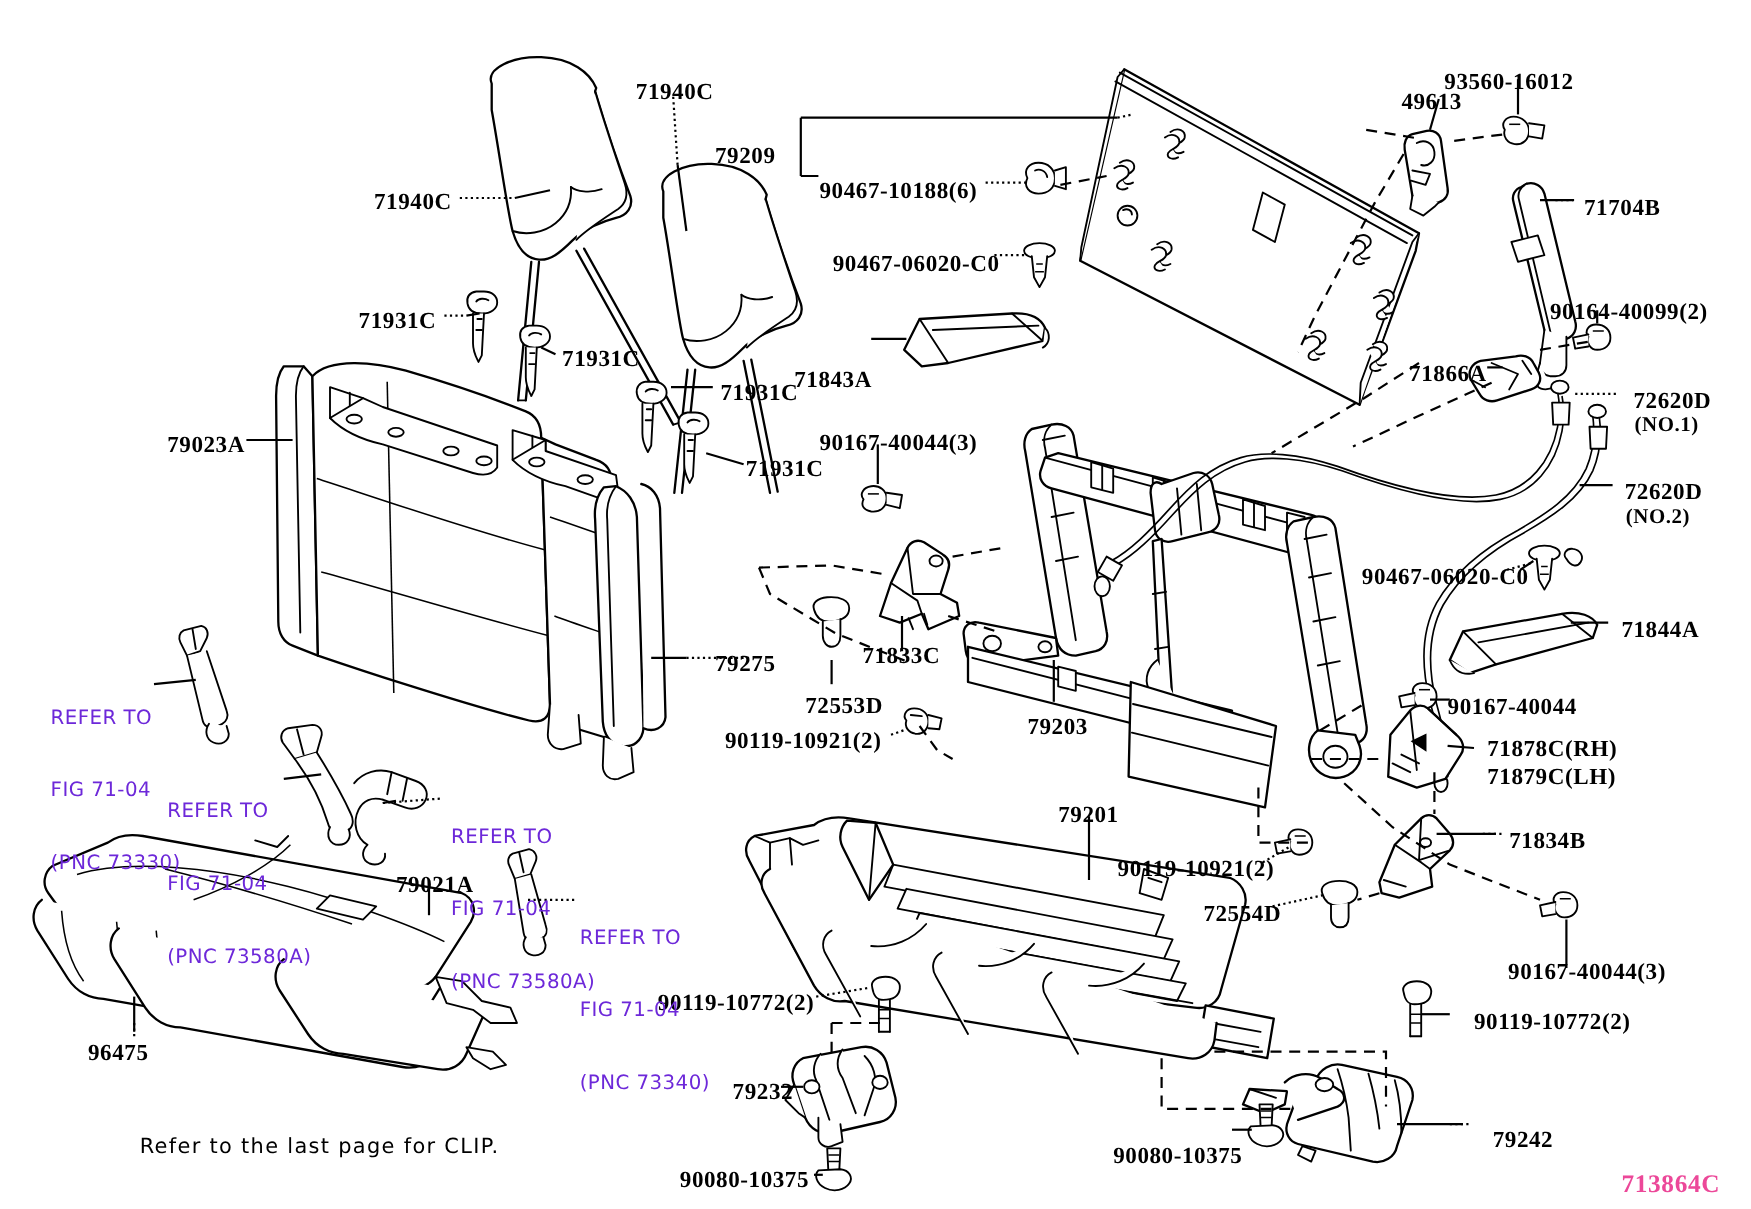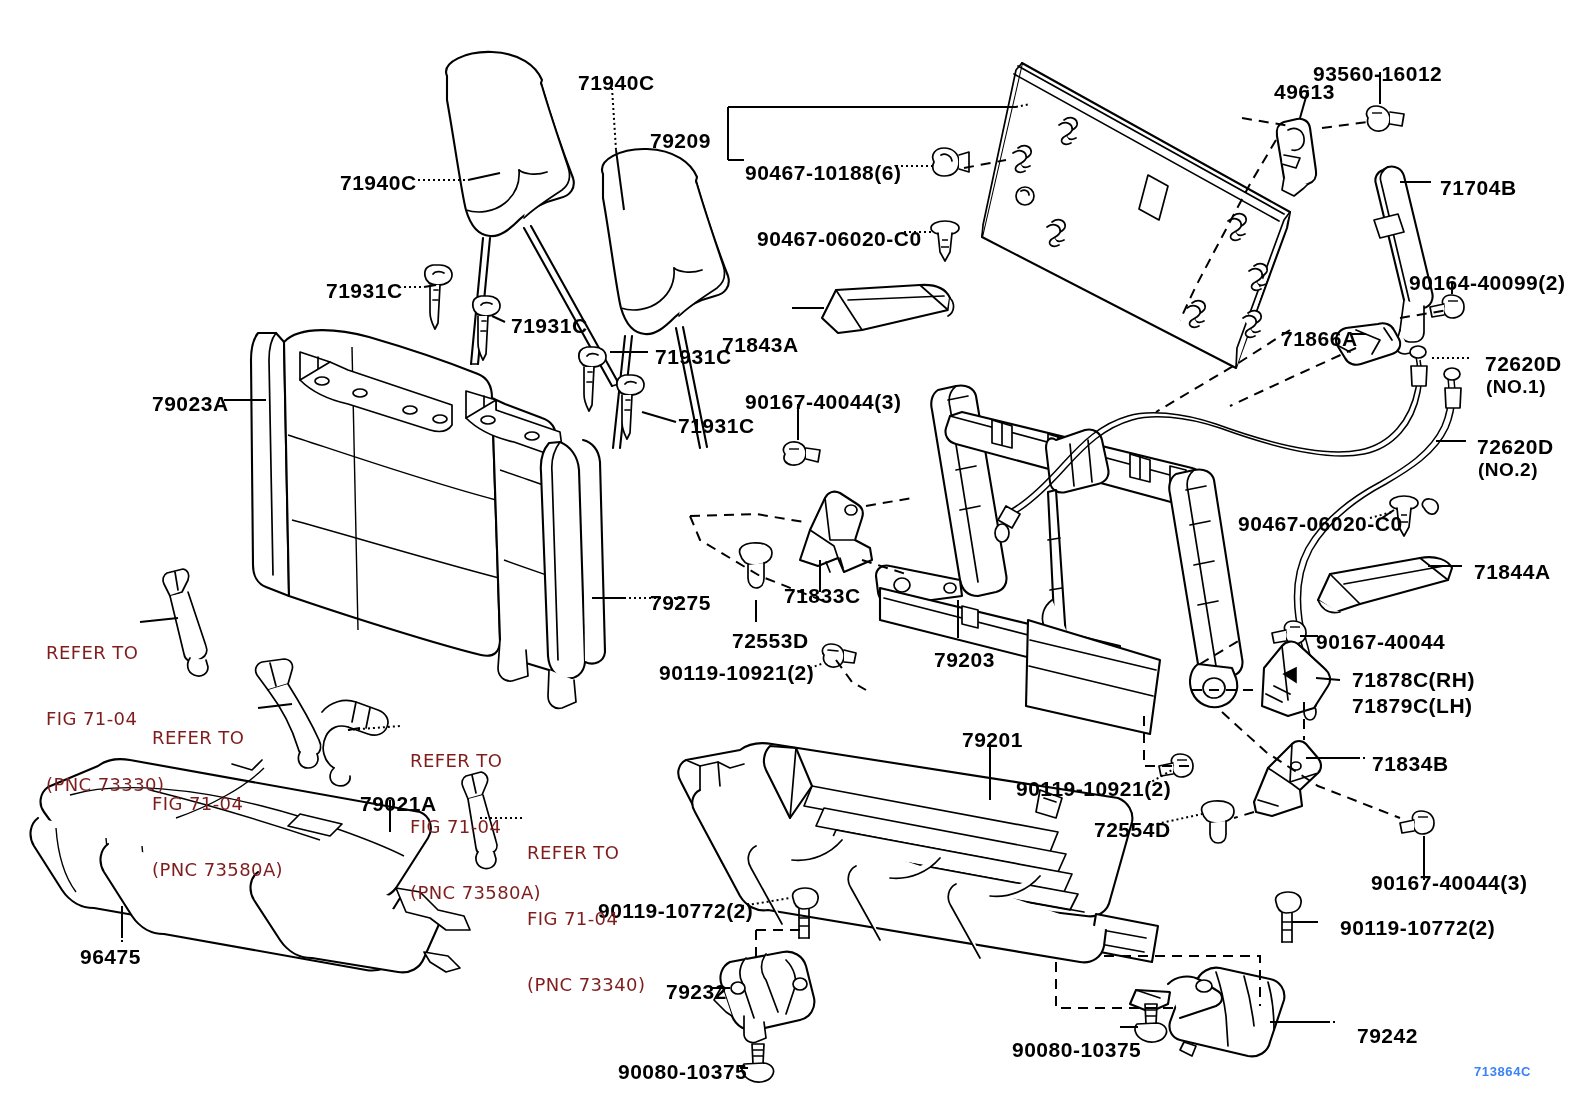--- a/index.html
+++ b/index.html
@@ -6,52 +6,52 @@
   html,body{margin:0;padding:0;background:#ffffff;}
   #stage{
     position:relative;
     width:1592px;height:1099px;
     background:#ffffff;
     font-family:"DejaVu Sans Mono","Liberation Mono",monospace;
     overflow:hidden;
   }
   .lbl{
     position:absolute;
-    font-family:Liberation Sans, sans-serif;
+    font-family:Liberation Serif, serif;
     font-size:21px;
     font-weight:bold;
     color:#000000;
     white-space:pre;
     letter-spacing:0.5px;
     line-height:1.18;
   }
   .lbl.sm{font-size:19px;}
   .refer{
     position:absolute;
     font-family:"DejaVu Sans","Liberation Sans",sans-serif;
     font-size:18px;
-    color:#7f1d1d;
+    color:#6d28d9;
     white-space:pre;
     line-height:1.22;
     letter-spacing:0.4px;
   }
   .note{
     position:absolute;
     font-family:"DejaVu Sans","Liberation Sans",sans-serif;
     font-size:19px;
     color:#000;
     letter-spacing:1.2px;
     white-space:pre;
   }
   .footer{
     position:absolute;
-    font-family:Liberation Sans, sans-serif;
-    font-size:13px;
+    font-family:Liberation Serif, serif;
+    font-size:23px;
     font-weight:bold;
-    color:#3b82f6;
+    color:#ec4899;
     letter-spacing:0.6px;
   }
   svg{position:absolute;left:0;top:0;}
   .ln{stroke:#000;stroke-width:2;fill:none;}
   .lnt{stroke:#000;stroke-width:1.5;fill:none;}
   .dot{stroke:#000;stroke-width:2;fill:none;stroke-dasharray:2 3;}
   .dash{stroke:#000;stroke-width:2;fill:none;stroke-dasharray:10 7;}
   .art{stroke:#000;stroke-width:2.1;fill:#fff;stroke-linejoin:round;stroke-linecap:round;}
   .artf{stroke:#000;stroke-width:1.7;fill:#fff;stroke-linejoin:round;stroke-linecap:round;}
   .artk{stroke:#000;stroke-width:1.6;fill:#000;}
@@ -710,15 +710,16 @@
     <div>REFER TO</div>
     <div>FIG 71-04</div>
     <div>(PNC 73580A)</div>
   </div>
   <div class="refer" style="left:527px;top:798px;">
     <div>REFER TO</div>
     <div>FIG 71-04</div>
     <div>(PNC 73340)</div>
   </div>
 
+  <div class="note" style="left:127px;top:1031px;">Refer to the last page for CLIP.</div>
   <div class="footer" style="left:1474px;top:1064px;">713864C</div>
 
 </div>
 
 </body></html>

